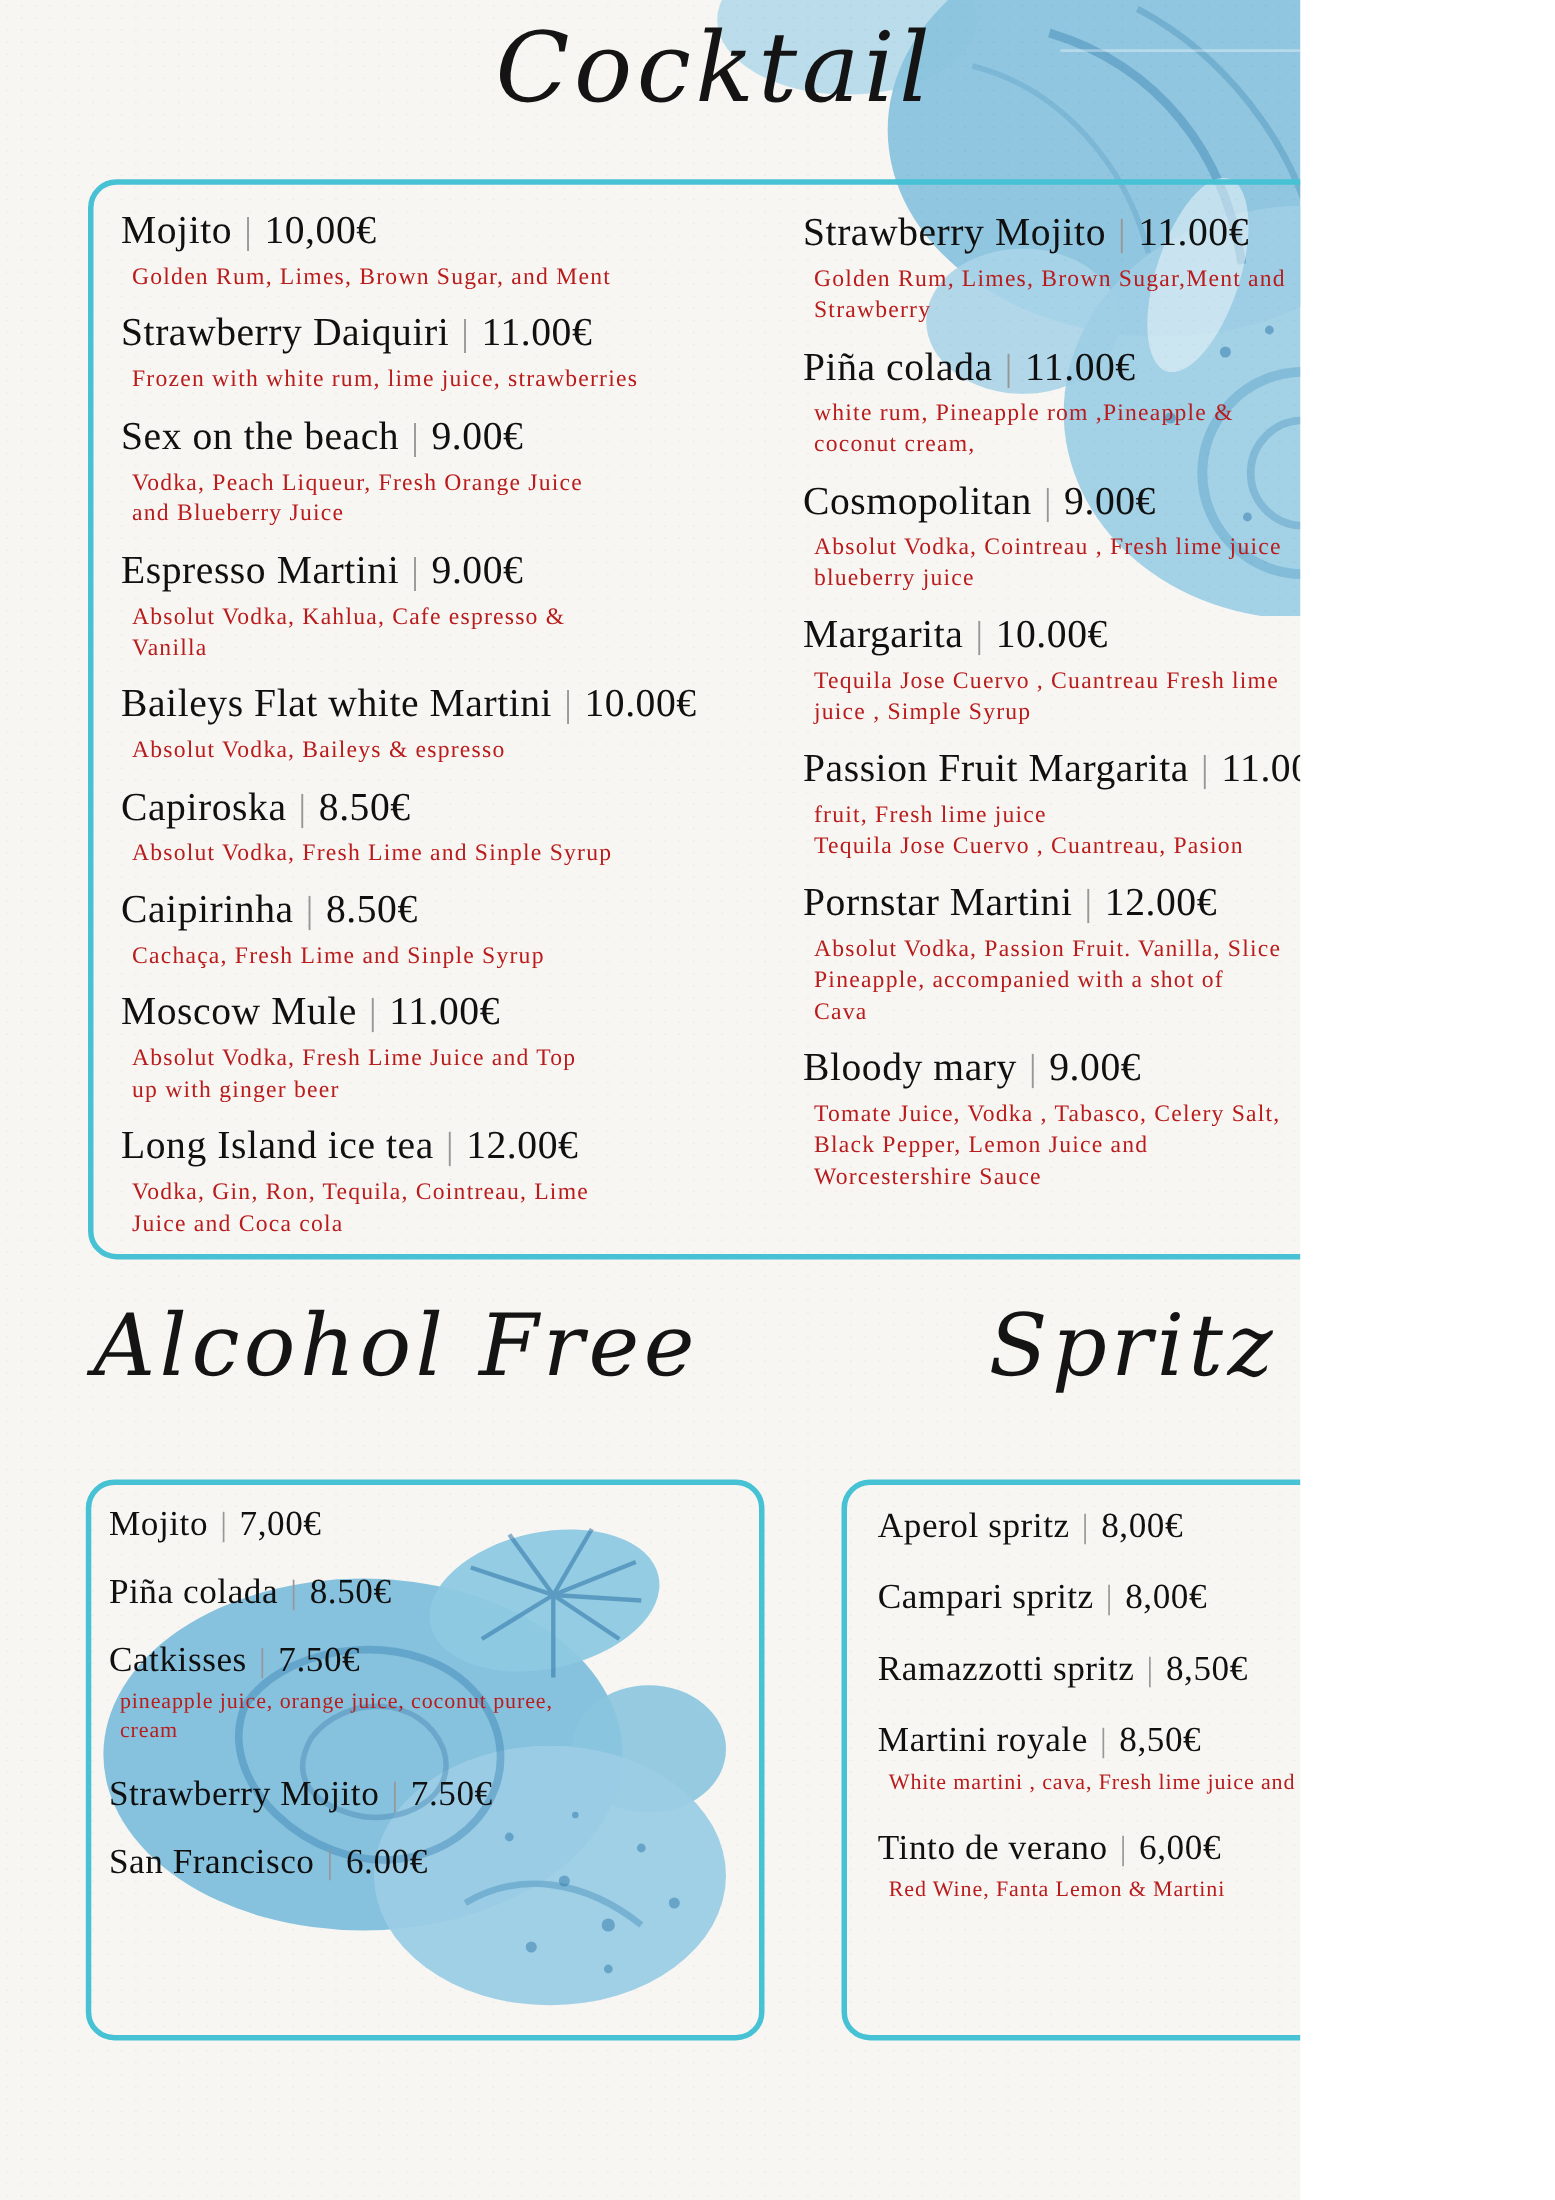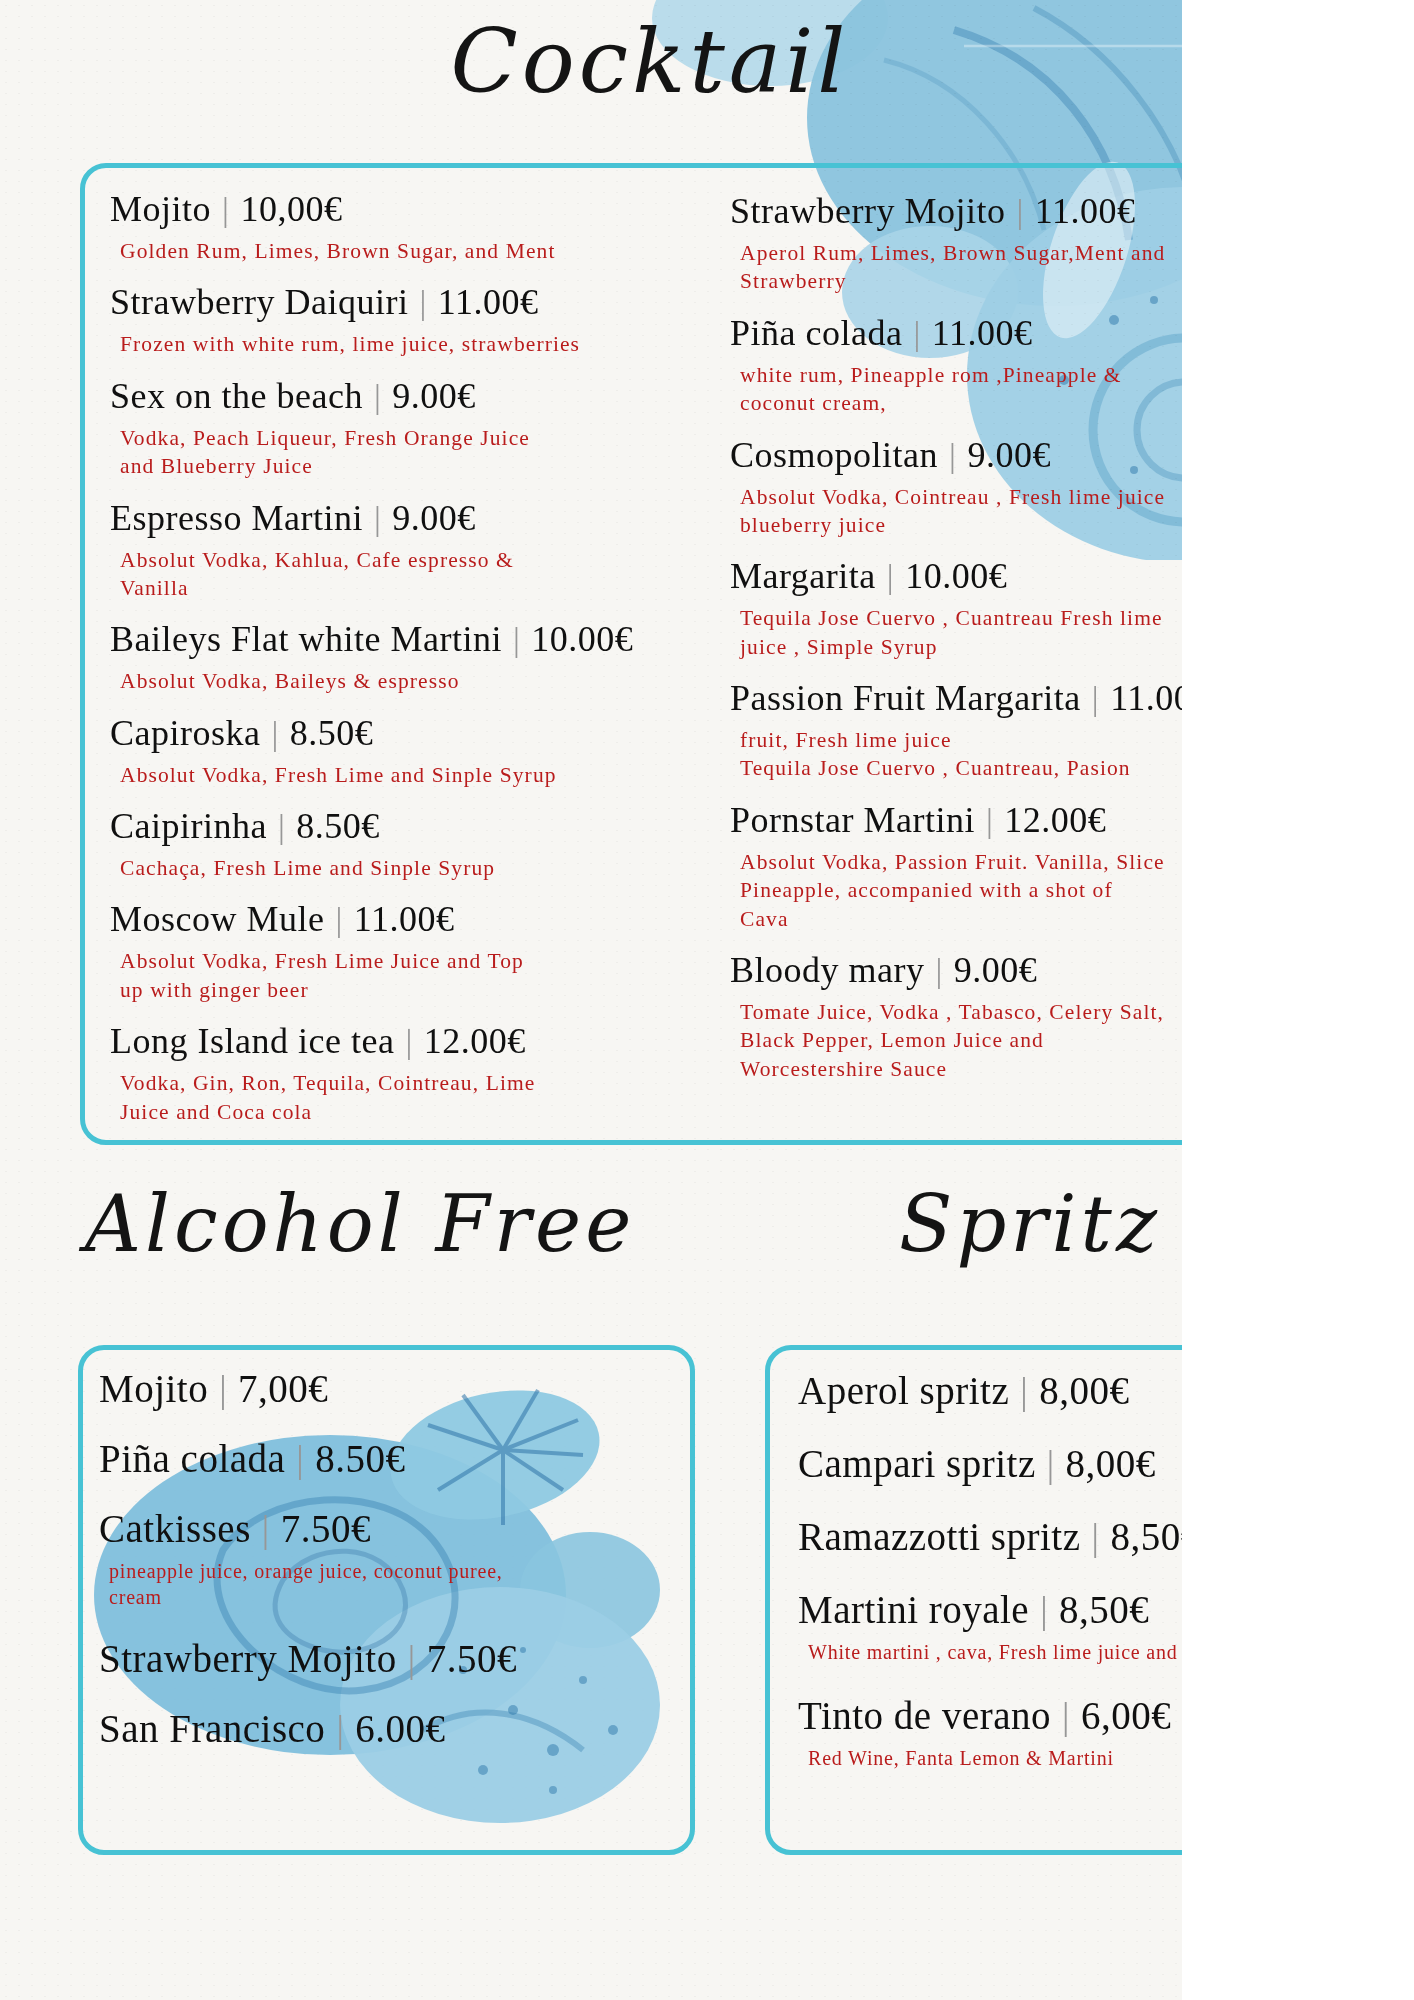--- a/index.html
+++ b/index.html
@@ -17,21 +17,21 @@
   #cocktail-box{left:80px;top:163px;width:1250px;height:972px;z-index:2;}
   #af-box{left:78px;top:1345px;width:607px;height:500px;overflow:hidden;z-index:2;}
   #spritz-box{left:765px;top:1345px;width:610px;height:500px;z-index:2;padding-left:39px;}
   .col{position:absolute;z-index:2;}
   #cocktail-left{left:25px;top:20px;width:560px;}
   #cocktail-right{left:645px;top:22px;width:585px;}
   #af-items{left:16px;top:16px;width:575px;}
   #spritz-items{left:28px;top:18px;width:565px;}
   .item{margin-bottom:16px;}
   .item-title{font-size:36px;letter-spacing:0.5px;white-space:nowrap;color:#101010;}
-  #af-items .item-title,#spritz-items .item-title{font-size:39px;}
+  #af-items .item-title,#spritz-items .item-title{font-size:32px;}
   #af-items .item{margin-bottom:25px;}
   #spritz-items .item{margin-bottom:28px;}
   .sep{color:#979797;margin:0 11px;font-weight:normal;font-size:0.95em;}
   .desc-line{font-size:21.5px;letter-spacing:1.1px;line-height:1.32;color:#b91c1c;margin-left:10px;}
   #af-items .desc-line,#spritz-items .desc-line{font-size:20px;letter-spacing:0.8px;}
   .item-title + .desc-line{margin-top:7px;}
   .decor{position:absolute;z-index:0;}
   #decor-top-right{left:634px;top:0;width:780px;height:560px;}
   #decor-af{left:0;top:0;width:597px;height:490px;z-index:0;}
 </style>
@@ -111,21 +111,21 @@
         </div>
         <div class="item">
           <div class="item-title"><span>Long Island ice tea</span><span class="sep">|</span><span>12.00€</span></div>
           <div class="desc-line">Vodka, Gin, Ron, Tequila, Cointreau, Lime</div>
           <div class="desc-line">Juice and Coca cola</div>
         </div>
       </div>
     <div id="cocktail-right" class="col">
         <div class="item">
           <div class="item-title"><span>Strawberry Mojito</span><span class="sep">|</span><span>11.00€</span></div>
-          <div class="desc-line">Aperol Rum, Limes, Brown Sugar,Ment and</div>
+          <div class="desc-line">Golden Rum, Limes, Brown Sugar,Ment and</div>
           <div class="desc-line">Strawberry</div>
         </div>
         <div class="item">
           <div class="item-title"><span>Piña colada</span><span class="sep">|</span><span>11.00€</span></div>
           <div class="desc-line">white rum, Pineapple rom ,Pineapple &amp;</div>
           <div class="desc-line">coconut cream,</div>
         </div>
         <div class="item">
           <div class="item-title"><span>Cosmopolitan</span><span class="sep">|</span><span>9.00€</span></div>
           <div class="desc-line">Absolut Vodka, Cointreau , Fresh lime juice</div>

